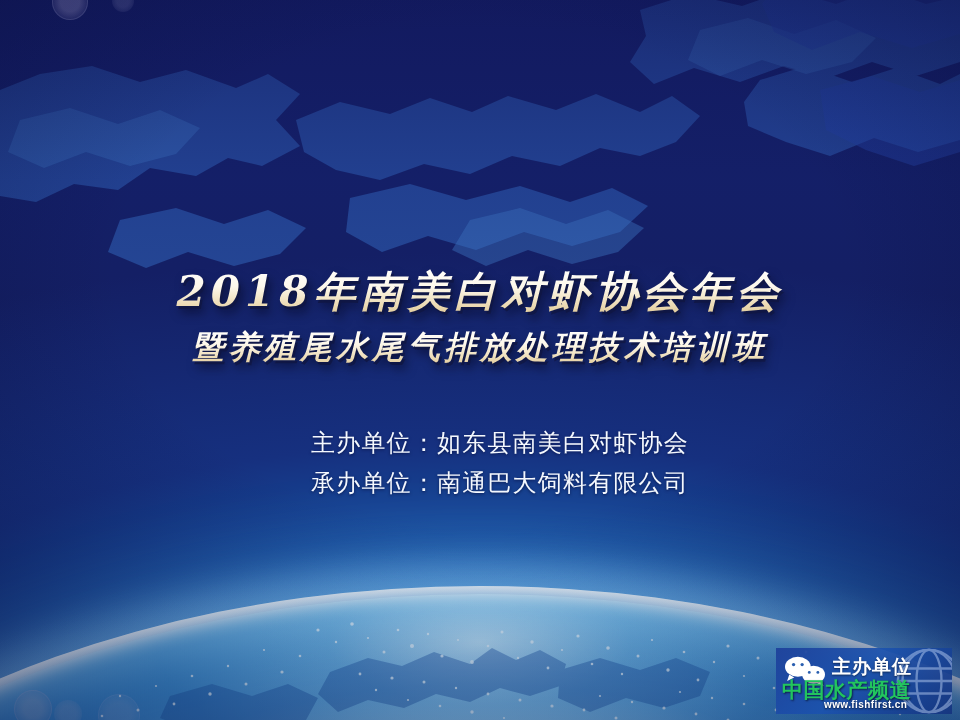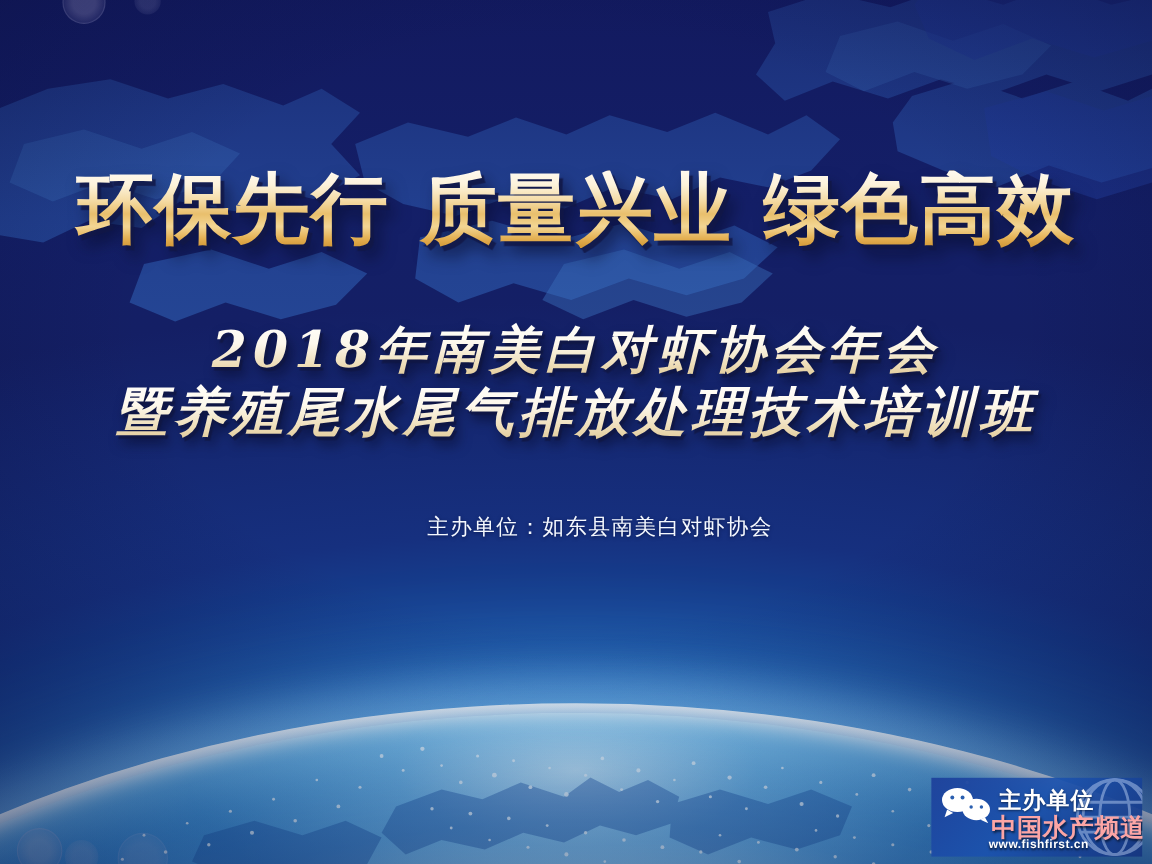--- a/index.html
+++ b/index.html
@@ -160,26 +160,26 @@
     font-style: italic;
     white-space: nowrap;
     color: #fbf6e6;
     background: linear-gradient(180deg, #ffffff 0%, #fdf8ec 40%, #eddcb6 72%, #d9c089 100%);
     -webkit-background-clip: text;
     background-clip: text;
     -webkit-text-fill-color: transparent;
     filter: drop-shadow(2px 3px 0px rgba(16,22,66,.80)) drop-shadow(3px 5px 5px rgba(5,10,40,.55));
   }
   .sub-1 { top: 264px; font-size: 42px; letter-spacing: 5px; }
-  .sub-2 { top: 314px; font-size: 44px; letter-spacing: 4px; }
+  .sub-2 { top: 326px; font-size: 32px; letter-spacing: 4px; }
 
   .org {
     position: absolute;
     left: 0; right: 0;
-    font-size: 18px;
+    font-size: 24px;
     color: #f4f8fe;
     letter-spacing: 1.2px;
     white-space: nowrap;
     text-shadow: 0 1px 3px rgba(8,16,60,.75);
     padding-left: 40px;
   }
   .org-1 { top: 427px; }
   .org-2 { top: 467px; }
 
   .date {
@@ -225,25 +225,24 @@
     color: #ffffff;
     letter-spacing: 1px;
     text-shadow: 0 1px 2px rgba(0,0,0,.5);
     white-space: nowrap;
   }
   .wm-line2 {
     position: absolute;
     left: 6px; top: 28px;
     font-size: 21px;
     font-weight: bold;
-    color: #fca5a5;
+    color: #22c55e;
     letter-spacing: .5px;
     text-shadow: 1px 1px 2px rgba(0,0,0,.6);
     white-space: nowrap;
-    margin-left: 44px;
   }
   .wm-url {
     position: absolute;
     left: 48px; top: 51px;
     font-size: 10px;
     font-weight: bold;
     color: #ffffff;
     letter-spacing: .4px;
     text-shadow: 0 1px 2px rgba(0,0,0,.7);
     white-space: nowrap;
@@ -377,26 +376,26 @@
   <div class="bokeh" style="left:52px; top:-16px; width:34px; height:34px; background:radial-gradient(circle, rgba(200,190,230,.30) 40%, rgba(170,160,210,.16) 70%, rgba(150,150,200,0) 100%); border:1px solid rgba(200,200,240,.18);"></div>
   <div class="bokeh" style="left:112px; top:-10px; width:22px; height:22px; background:radial-gradient(circle, rgba(190,190,230,.18) 40%, rgba(160,160,210,0) 100%);"></div>
   <div class="bokeh" style="left:14px; top:690px; width:36px; height:36px; background:radial-gradient(circle, rgba(215,200,215,.26) 35%, rgba(180,170,205,.12) 72%, rgba(160,160,200,0) 100%); border:1px solid rgba(210,200,230,.16);"></div>
   <div class="bokeh" style="left:54px; top:700px; width:28px; height:28px; background:radial-gradient(circle, rgba(205,195,220,.20) 40%, rgba(170,170,210,0) 100%);"></div>
   <div class="bokeh" style="left:98px; top:694px; width:40px; height:40px; background:radial-gradient(circle, rgba(200,200,230,.18) 42%, rgba(170,170,210,0) 100%); border:1px solid rgba(200,200,235,.12);"></div>
 
   <div class="bg-vignette"></div>
 
   <div class="content">
 
-    <div class="headline"><span>环保先行</span><span class="gap"></span><span>质量兴业</span><span class="gap"></span><span>绿色高效</span></div>
 
     <div class="sub sub-1">2018年南美白对虾协会年会</div>
     <div class="sub sub-2">暨养殖尾水尾气排放处理技术培训班</div>
 
     <div class="org org-1">主办单位：如东县南美白对虾协会</div>
+    <div class="org org-2">承办单位：南通巴大饲料有限公司</div>
 
   </div>
 
   <div class="watermark">
     <div class="wm-bg"></div>
 
     <svg class="wm-globe" viewBox="0 0 100 100">
       <g fill="none" stroke="#cfe2ff" stroke-width="3" opacity="0.85">
         <circle cx="50" cy="50" r="40"></circle>
         <ellipse cx="50" cy="50" rx="16" ry="40"></ellipse>

